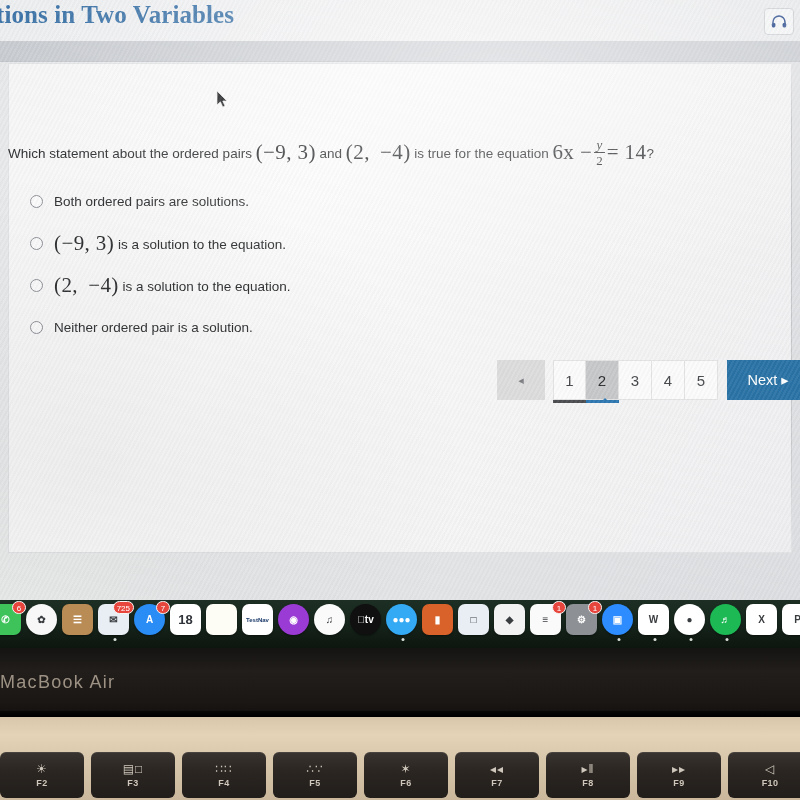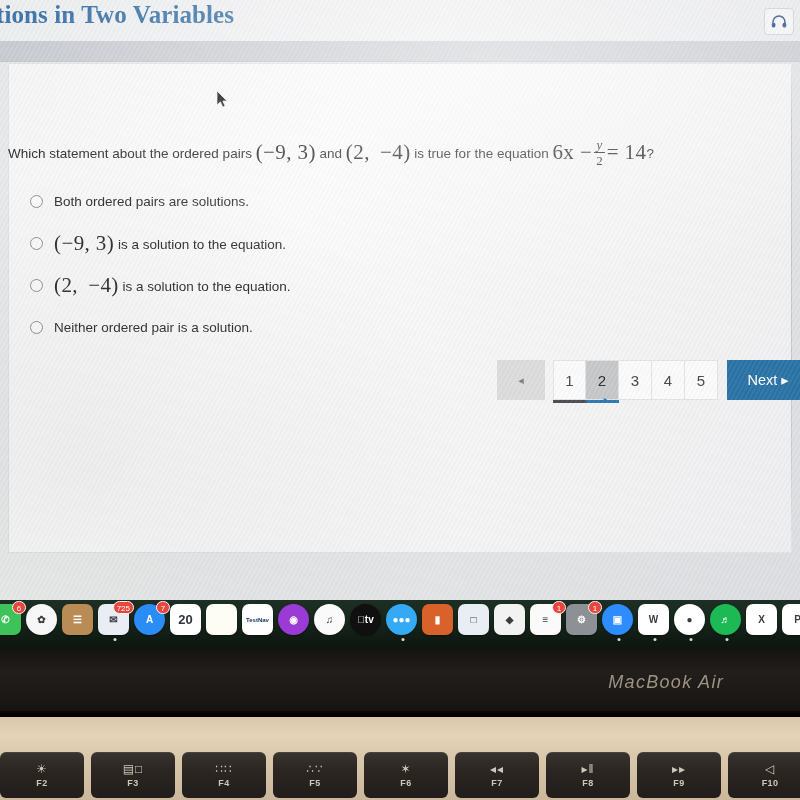--- a/index.html
+++ b/index.html
@@ -194,22 +194,22 @@
     background: #d8dcd9;
   }
 
   
   #bezel-bottom {
     position: absolute; left: 0; top: 648px; width: 800px; height: 76px;
     background: linear-gradient(180deg,#151312 0%,#211e1b 30%,#1a1715 70%,#0e0c0b 100%);
   }
   #macbook-label {
     position: absolute; left: 0; top: 672px; width: 724px;
-    text-align: right;
-    font-size: 18px; color: #9d9284; letter-spacing: 1.3px; font-style: italic;
+    text-align: left;
+    font-size: 18px; color: #9d9284; letter-spacing: 1.3px;
   }
   #hinge-gap {
     position: absolute; left: 0; top: 711px; width: 800px; height: 6px;
     background: linear-gradient(180deg,#0a0908,#000000);
   }
   #palmrest {
     position: absolute; left: 0; top: 717px; width: 800px; height: 83px;
     background: linear-gradient(180deg,#d8c7ab 0%,#e4d3b7 22%,#d9c8ac 48%,#cbb89c 100%);
   }
   #keyboard-row {
@@ -331,21 +331,21 @@
       <div class="dock-app">
         <div class="dock-icon" style="background: rgb(233, 237, 244); color: rgb(58, 61, 64);">✉</div>
         <span class="badge">725</span>
         <span class="running-dot"></span>
       </div>
       <div class="dock-app">
         <div class="dock-icon circle" style="background: rgb(42, 140, 245); color: rgb(255, 255, 255);">A</div>
         <span class="badge">7</span>
       </div>
       <div class="dock-app">
-        <div class="dock-icon" style="background: rgb(255, 255, 255); color: rgb(48, 52, 58); font-size: 13px;">20</div>
+        <div class="dock-icon" style="background: rgb(255, 255, 255); color: rgb(48, 52, 58); font-size: 13px;">18</div>
       </div>
       <div class="dock-app">
         <div class="dock-icon" style="background: rgb(253, 253, 245); color: rgb(58, 61, 64);"></div>
       </div>
       <div class="dock-app">
         <div class="dock-icon" style="background: rgb(255, 255, 255); color: rgb(27, 58, 107); font-size: 6px;">TestNav</div>
       </div>
       <div class="dock-app">
         <div class="dock-icon circle" style="background: rgb(155, 59, 214); color: rgb(255, 255, 255);">◉</div>
       </div>

